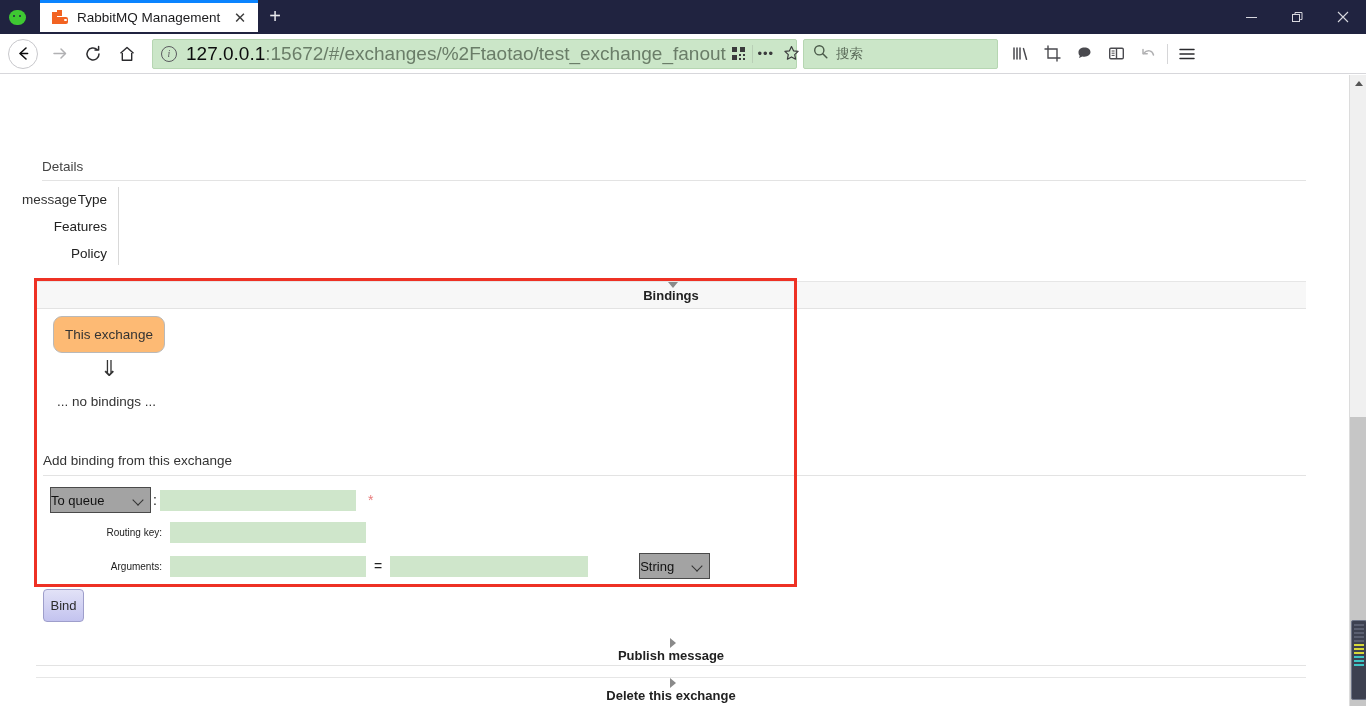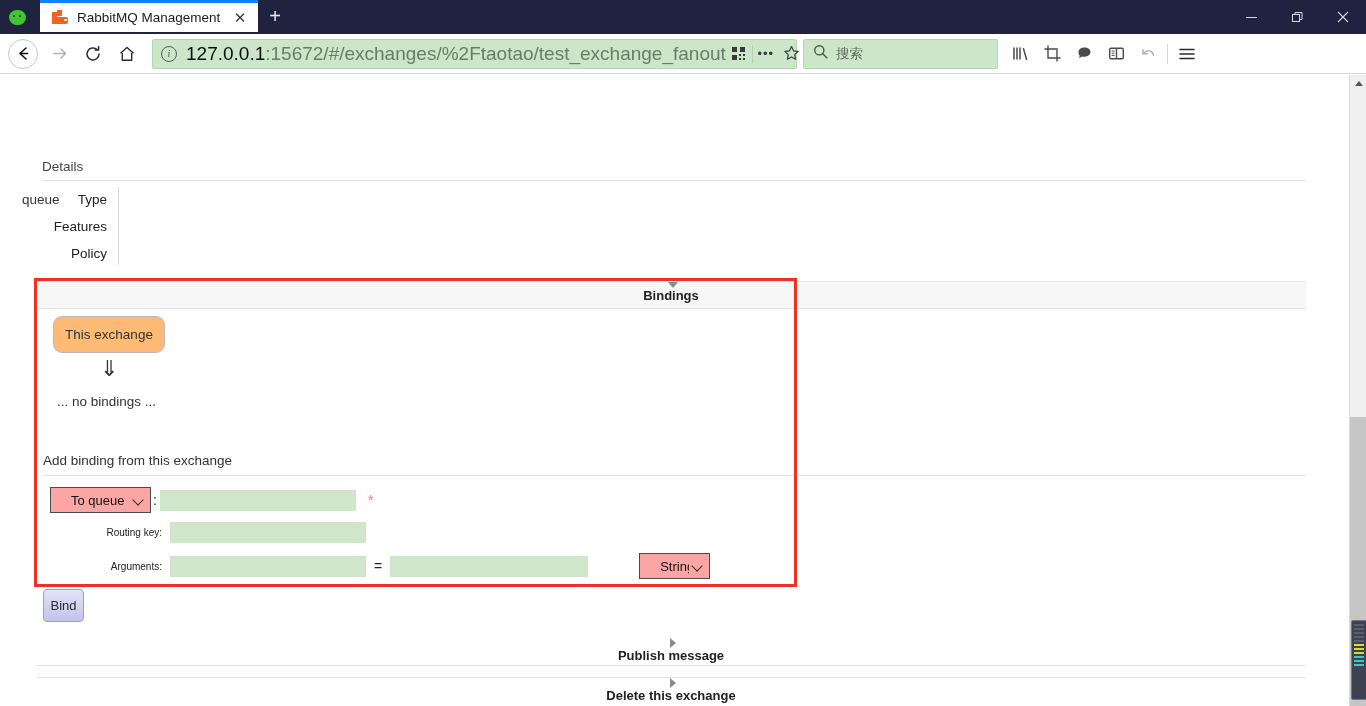--- a/index.html
+++ b/index.html
@@ -174,22 +174,22 @@
   .addbinding-label {
     position:absolute; left:43px; top:378px; font-size:13.5px; color:#333;
   }
   .addbinding-rule {
     position:absolute; left:43px; top:400px; width:1263px; height:1px; background:#e3e3e3;
   }
 
   .formrow { position:absolute; display:flex; align-items:center; }
   select.sel {
     font-family:"Liberation Sans",sans-serif; font-size:13px; color:#111;
-    border:1px solid #4a4a4a; background:#fca5a5; border-radius:0;
-    height:26px; padding: 0 20px;
+    border:1px solid #4a4a4a; background:#a3a3a3; border-radius:0;
+    height:26px; padding: 0 0;
     -webkit-appearance:none; appearance:none;
   }
   .sel-wrap { position:relative; display:inline-block; }
   .sel-wrap::after {
     content:""; position:absolute; right:9px; top:9px; width:7px;height:7px;
     border-left:1.4px solid #333; border-bottom:1.4px solid #333;
     transform: rotate(-45deg); pointer-events:none;
   }
   .inp {
     background:#cfe6cb; border:1px solid #cfe6cb; height:21px;
@@ -363,21 +363,21 @@
 
   <div class="viewport">
     <div class="page">
 
       <div class="details-label">Details</div>
       <div class="details-rule"></div>
       <div class="kv-divider"></div>
 
       <div class="kv" style="left:0px; top:117px; width:107px;">
         <span class="k">Type</span>
-        <span class="v">queue</span>
+        <span class="v">message</span>
       </div>
       <div class="kv" style="left:0px; top:144px; width:107px;">
         <span class="k">Features</span>
         <span class="v"></span>
       </div>
       <div class="kv" style="left:0px; top:171px; width:107px;">
         <span class="k">Policy</span>
         <span class="v"></span>
       </div>
 

